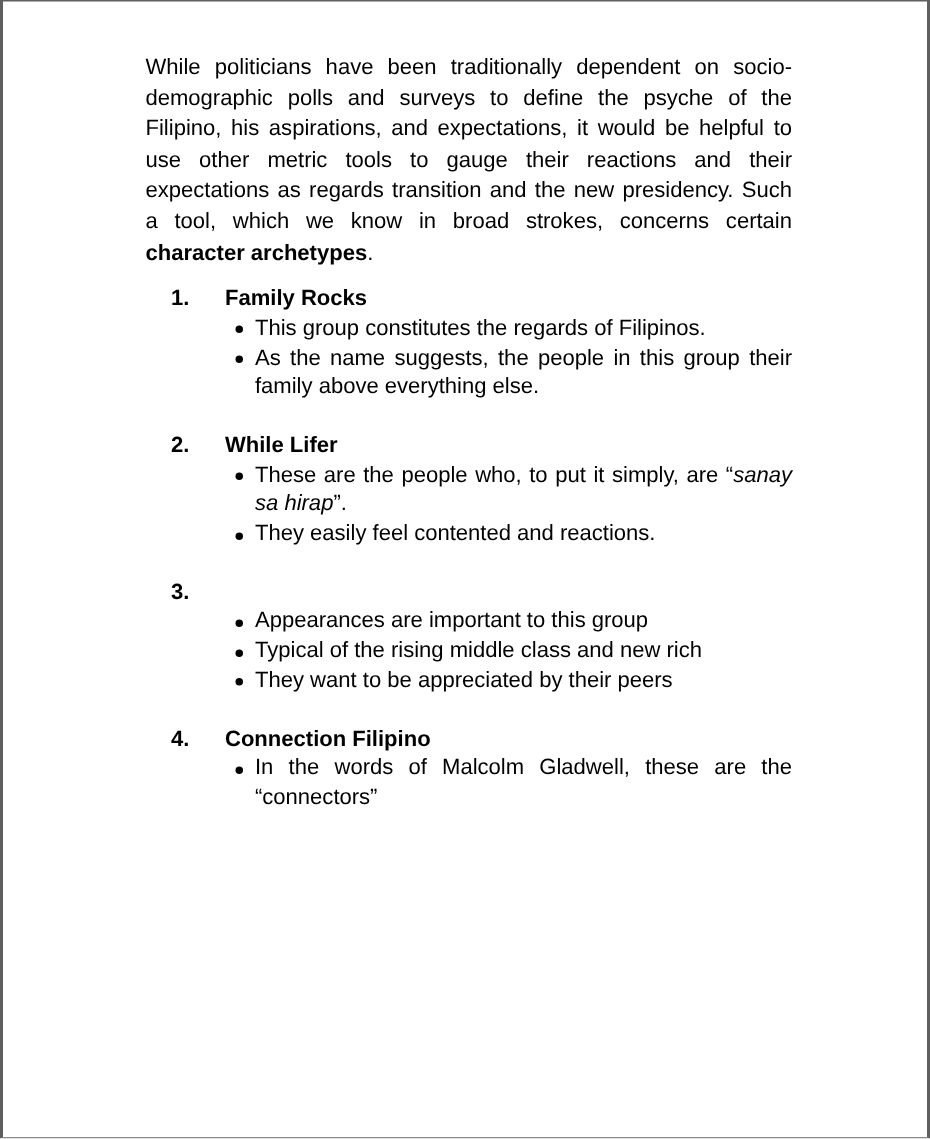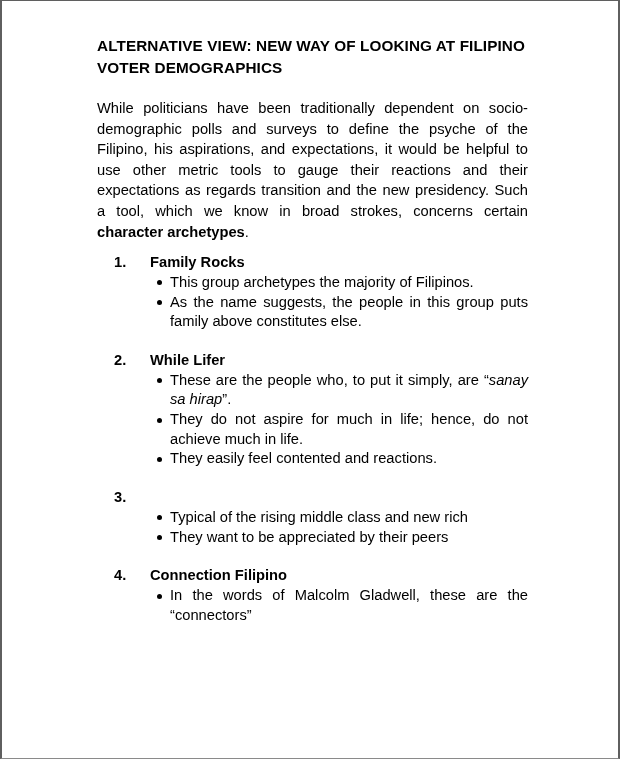--- a/index.html
+++ b/index.html
@@ -70,53 +70,52 @@
     border-radius: 50%;
     background: #000000;
   }
   .b { font-weight: 700; }
   .i { font-style: italic; }
 </style>
 </head>
 <body>
 
 <div class="doc-page">
-  <h1 class="doc-title">ALTERNATIVE VIEW: NEW WAY OF LOOKING AT FILIPINO VOTER DEMOGRAPHICS</h1>
 
   <p class="intro"><span>While politicians have been traditionally dependent on socio-demographic polls and surveys to define the psyche of the Filipino, his aspirations, and expectations, it would be helpful to use other metric tools to gauge their reactions and their expectations as regards transition and the new presidency. Such a tool, which we know in broad strokes, concerns certain </span><span class="b">character archetypes</span><span>.</span></p>
 
   <div class="sections">
   <div class="section">
     <div class="sec-head">
       <span class="sec-num">1.</span>
       <span>Family Rocks</span>
     </div>
     <ul class="sec-bullets">
-          <li><span>This group archetypes the majority of Filipinos.</span></li>
-          <li><span>As the name suggests, the people in this group puts family above constitutes else.</span></li>
+          <li><span>This group constitutes the regards of Filipinos.</span></li>
+          <li><span>As the name suggests, the people in this group their family above everything else.</span></li>
         </ul>
   </div>
 
   <div class="section">
     <div class="sec-head">
       <span class="sec-num">2.</span>
       <span>While Lifer</span>
     </div>
     <ul class="sec-bullets">
           <li><span>These are the people who, to put it simply, are “</span><span class="i">sanay sa hirap</span><span>”.</span></li>
-          <li><span>They do not aspire for much in life; hence, do not achieve much in life.</span></li>
           <li><span>They easily feel contented and reactions.</span></li>
         </ul>
   </div>
 
   <div class="section">
     <div class="sec-head">
       <span class="sec-num">3.</span>
     </div>
     <ul class="sec-bullets">
+          <li><span>Appearances are important to this group</span></li>
           <li><span>Typical of the rising middle class and new rich</span></li>
           <li><span>They want to be appreciated by their peers</span></li>
         </ul>
   </div>
 
   <div class="section">
     <div class="sec-head">
       <span class="sec-num">4.</span>
       <span>Connection Filipino</span>
     </div>

